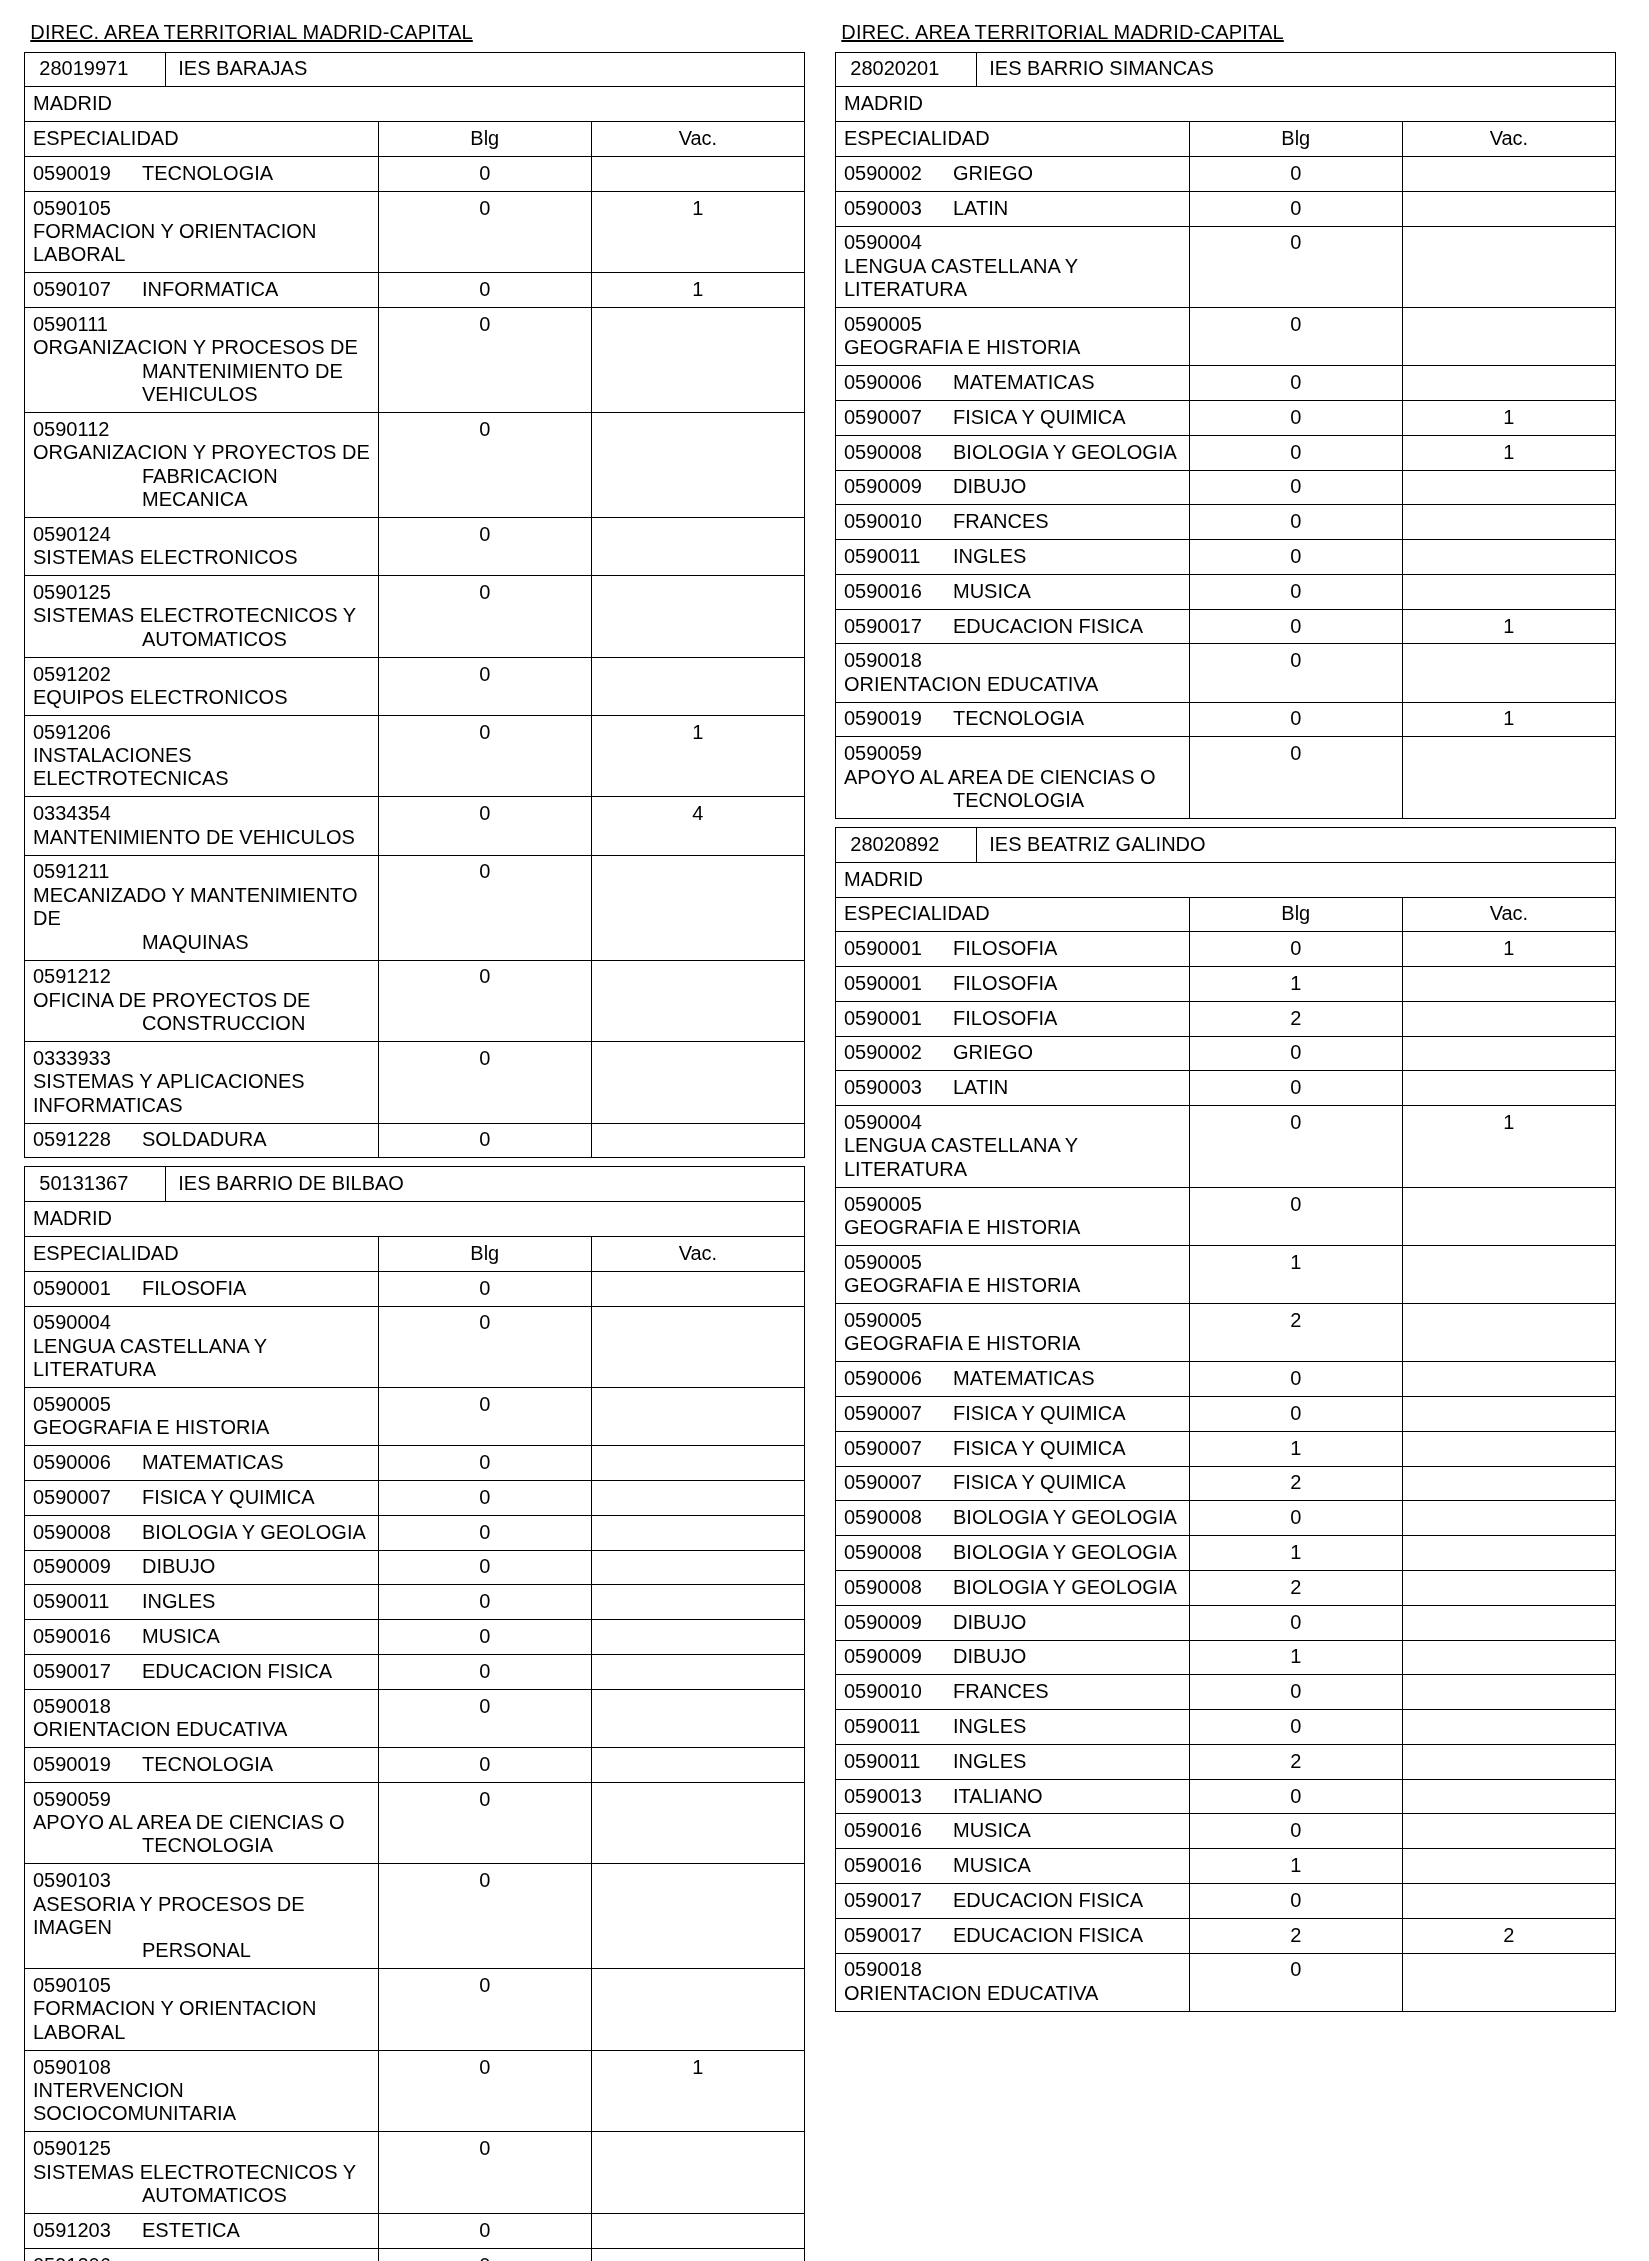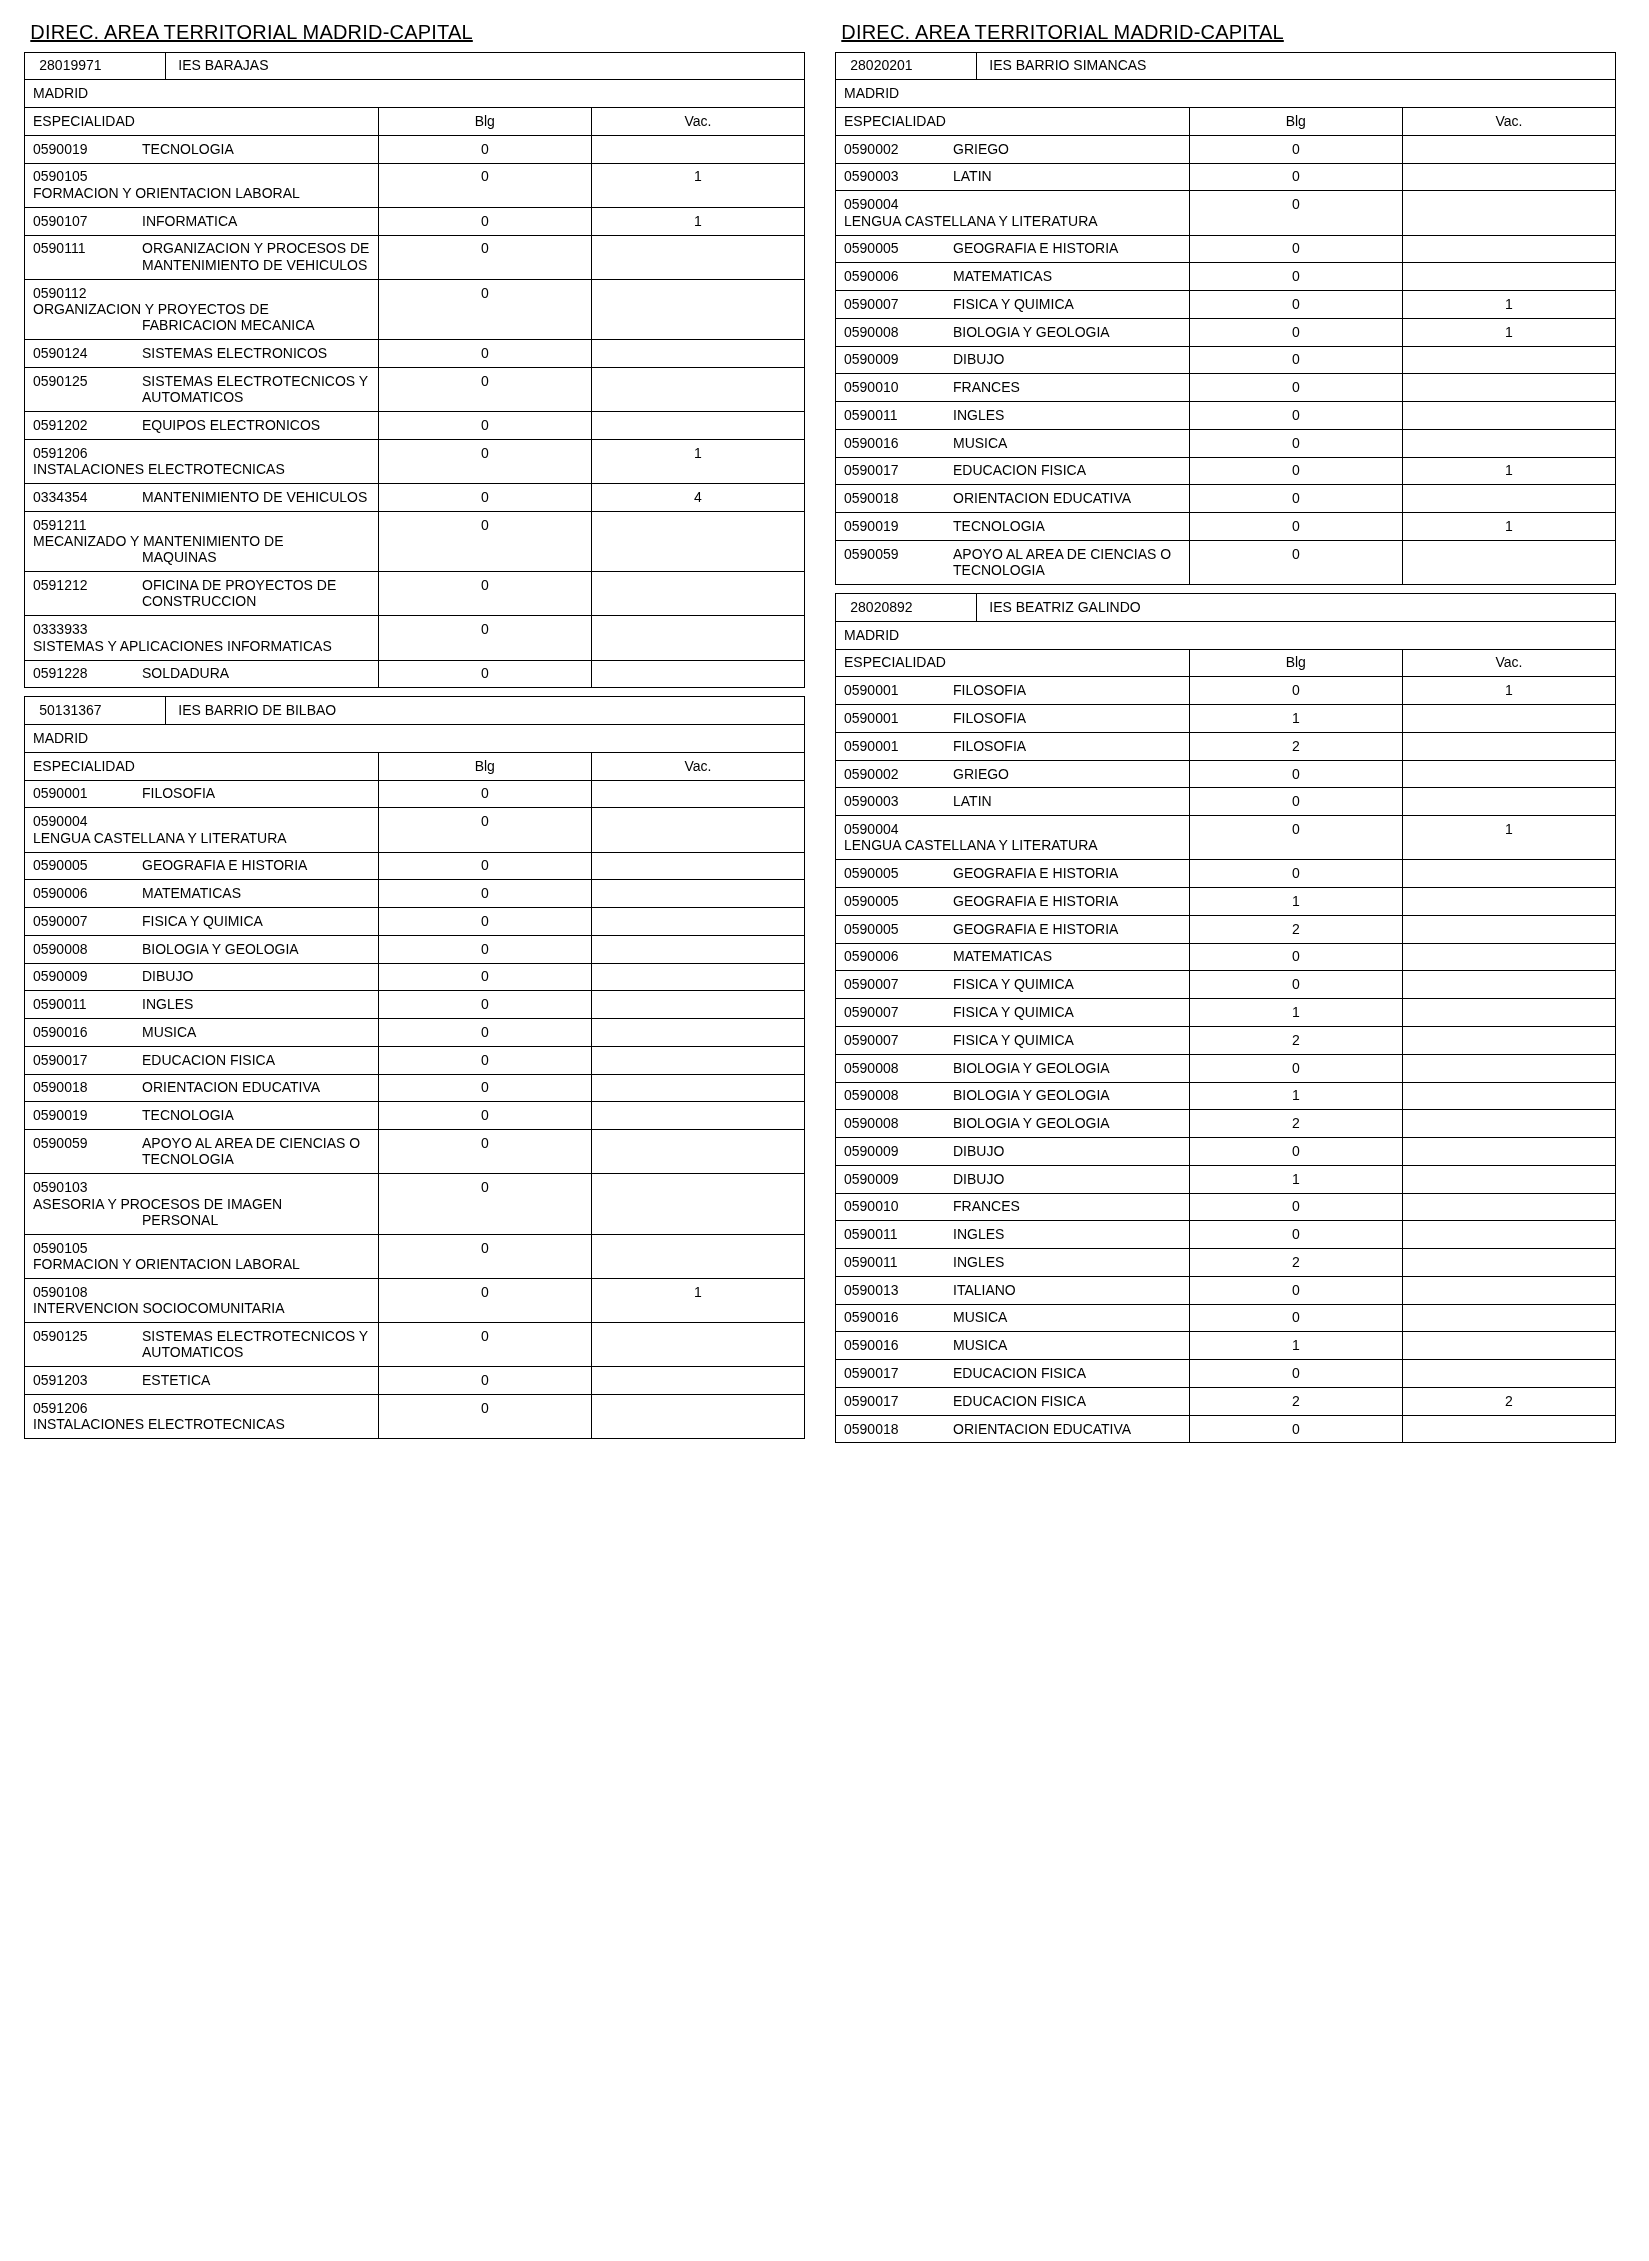--- a/index.html
+++ b/index.html
@@ -31,21 +31,21 @@
     font-size: 20px;
     letter-spacing: 0.2px;
     padding: 0 0 8px 6.3px;
     white-space: nowrap;
     text-decoration: underline;
   }
   table.block {
     width: 100%;
     border-collapse: collapse;
     table-layout: fixed;
-    font-size: 14px;
+    font-size: 20px;
   }
   table.block td {
     border: 1.2px solid #000000;
     padding: 4.8px 6.3px 5.6px 6.3px;
     vertical-align: top;
     line-height: 1.17;
   }
   
   .center-row td {
     padding-top: 9.5px;

